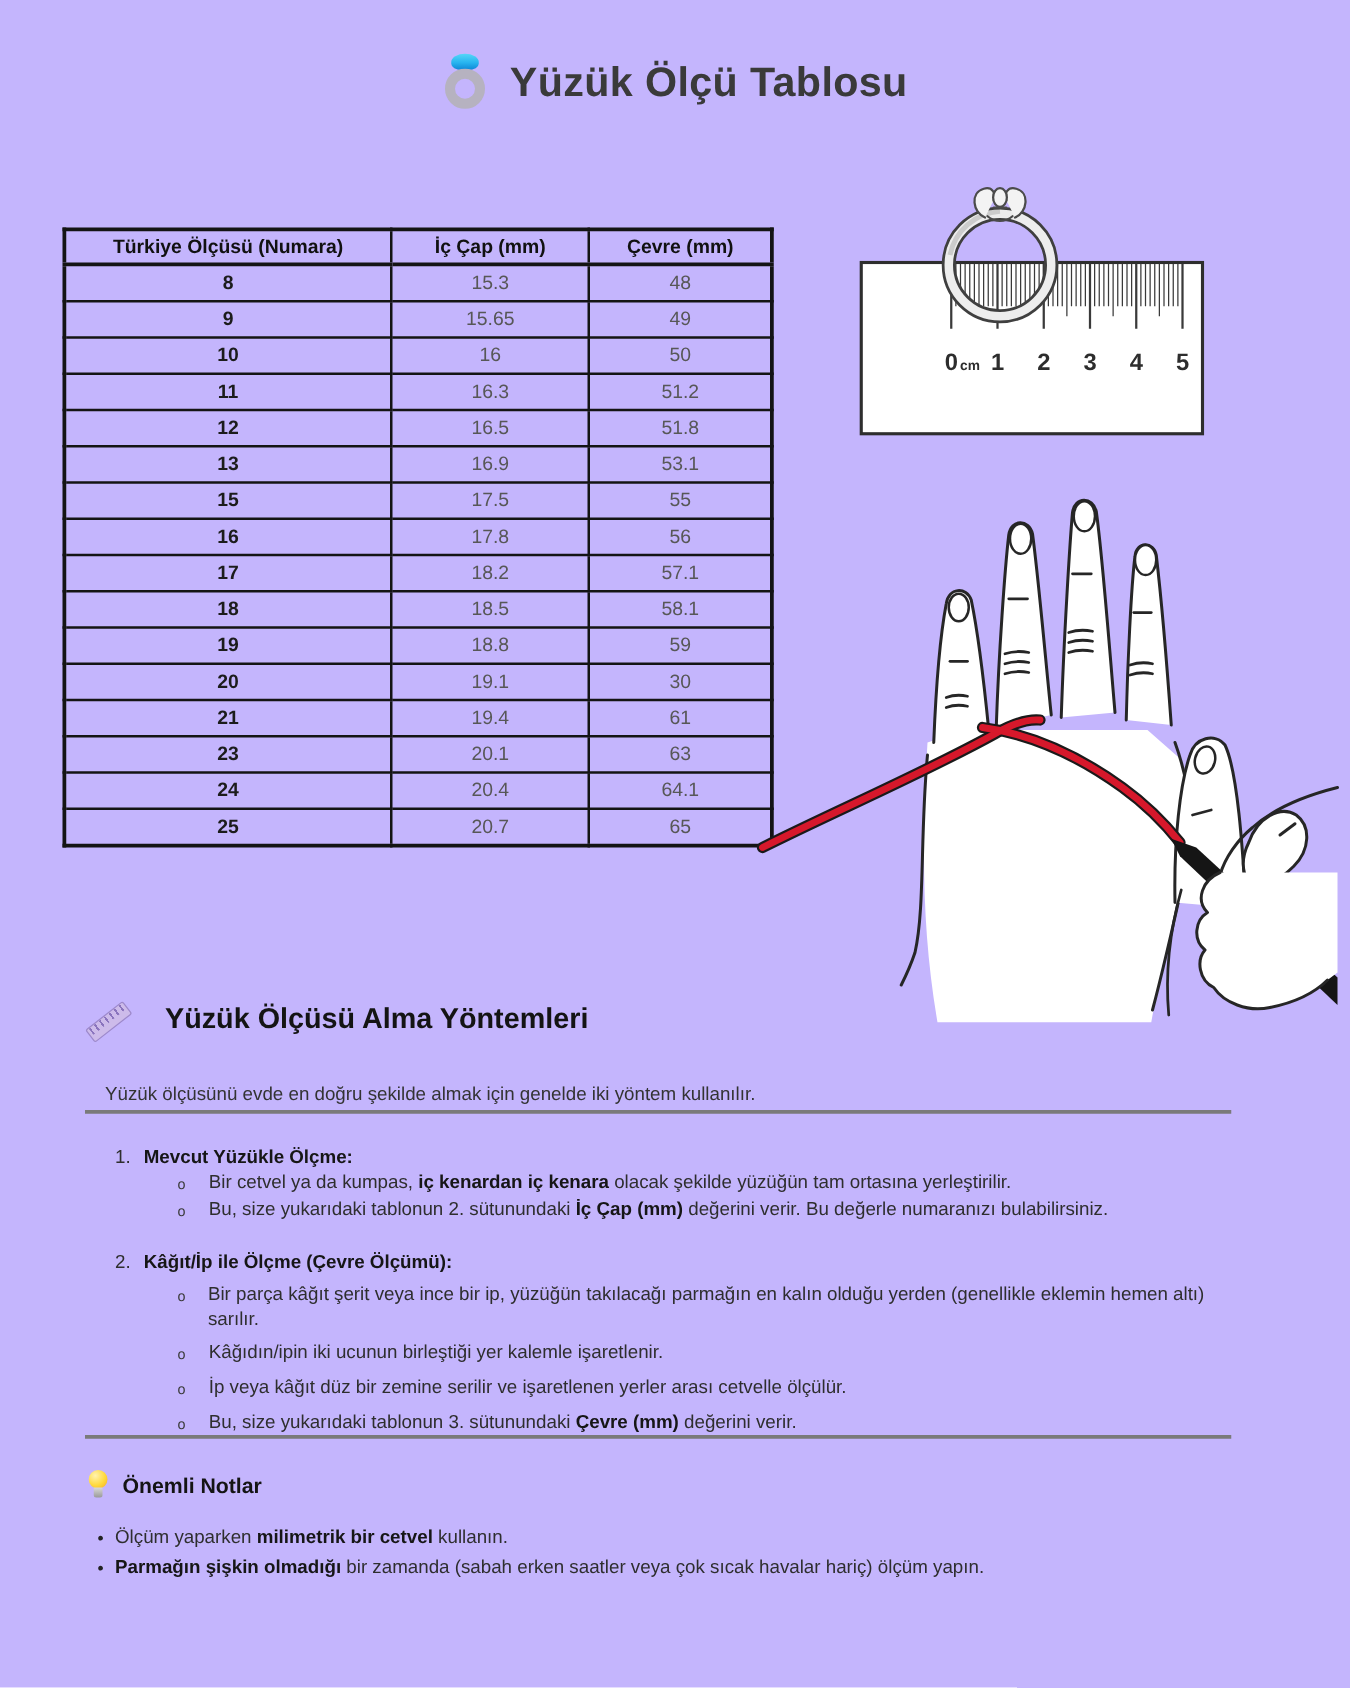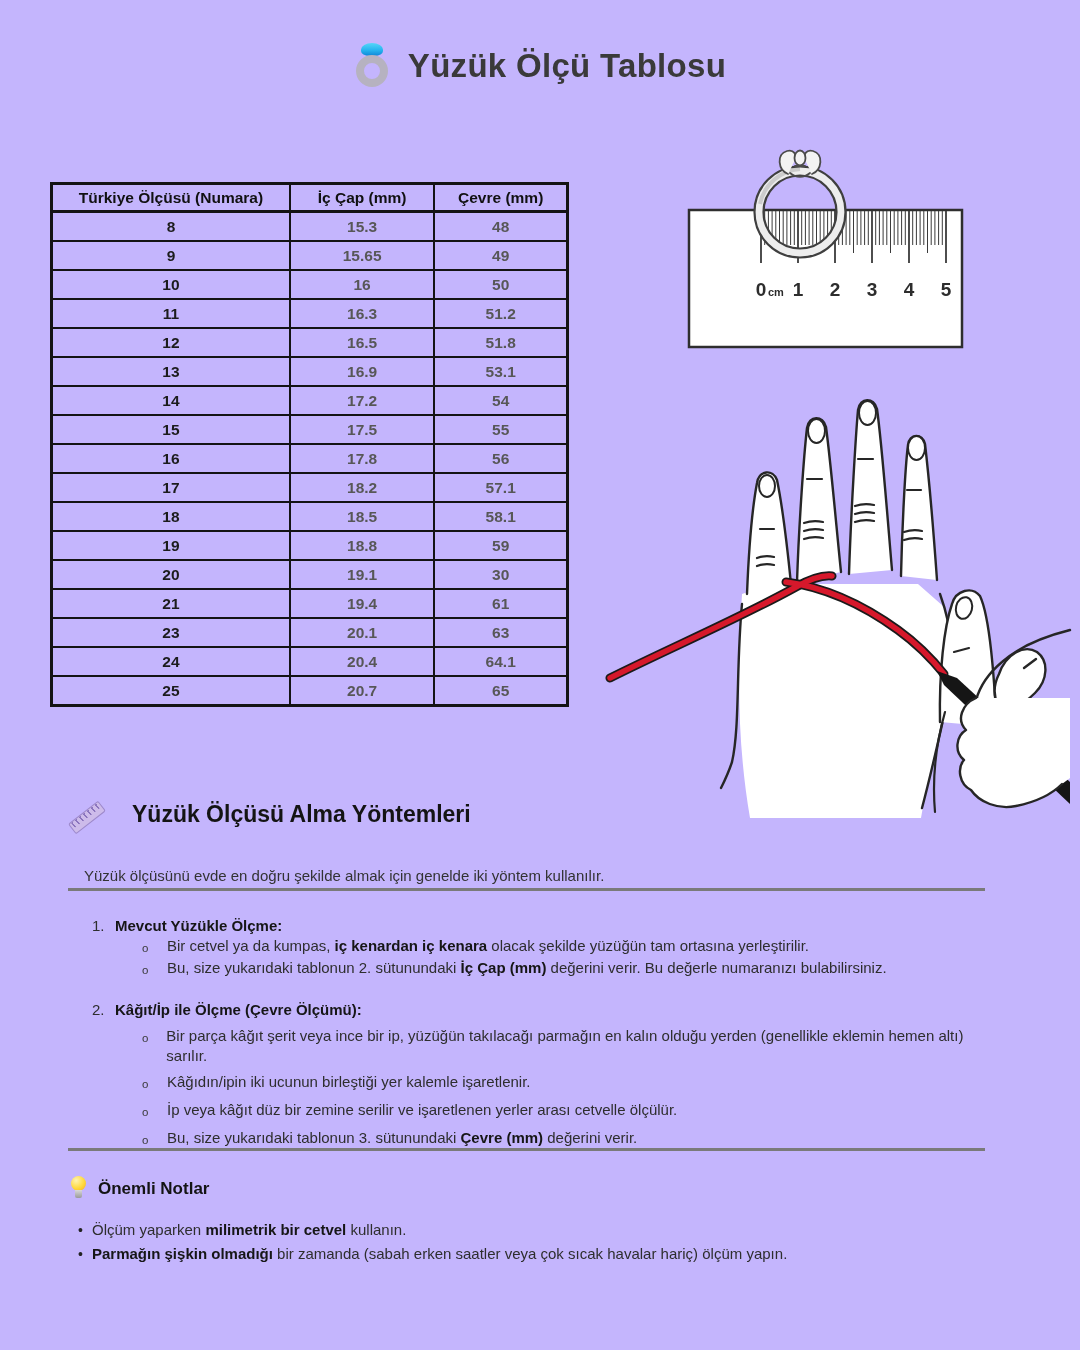--- a/index.html
+++ b/index.html
@@ -9,25 +9,25 @@
   
   .title-row{position:absolute;top:42px;left:0;width:100%;display:flex;justify-content:center;align-items:center;gap:18px;}
   .title-row h1{margin:0;font-size:33px;font-weight:700;color:#3a3a3a;letter-spacing:.3px;}
   .ring-icon{position:relative;width:36px;height:48px;flex:0 0 auto;}
   .ring-icon .gem{position:absolute;left:7px;top:1px;width:22px;height:13px;
      border-radius:50% 50% 38% 38%;background:linear-gradient(180deg,#55d6f8 0%,#27b4ef 55%,#0e86d6 100%);}
   .ring-icon .band{position:absolute;left:2px;top:13px;width:32px;height:32px;border-radius:50%;
      border:8.5px solid #b6b2c0;box-sizing:border-box;}
 
   
-  .size-table{position:absolute;left:50px;top:182px;width:519px;border-collapse:collapse;
+  .size-table{position:absolute;left:50px;top:182px;width:569px;border-collapse:collapse;
      table-layout:fixed;border:3px solid #141414;}
   .size-table th,.size-table td{border:2.4px solid #141414;text-align:center;padding:0;}
   .size-table th{height:25px;font-size:15.5px;font-weight:700;color:#111;border-bottom:3.5px solid #141414;}
-  .size-table td{height:27px;font-size:15.5px;font-weight:bold;}
+  .size-table td{height:27px;font-size:15.5px;}
   .size-table td:first-child{font-weight:700;color:#1c1c1c;}
   .size-table td:nth-child(2),.size-table td:nth-child(3){color:#575757;}
   .col-size{width:46.2%;} .col-diam{width:28%;} .col-circ{width:25.8%;}
 
   
   .ruler-fig{position:absolute;left:656px;top:138px;width:320px;height:222px;}
   .hand-fig{position:absolute;left:600px;top:382px;width:472px;height:436px;}
   .ruler-num{font-family:"Liberation Sans",sans-serif;font-size:19px;font-weight:600;fill:#2d2d2d;text-anchor:middle;}
   .ruler-unit{font-family:"Liberation Sans",sans-serif;font-size:11px;font-weight:600;fill:#2d2d2d;text-anchor:start;}
 
@@ -115,25 +115,20 @@
         </tr>
         <tr>
           <td>12</td>
           <td>16.5</td>
           <td>51.8</td>
         </tr>
         <tr>
           <td>13</td>
           <td>16.9</td>
           <td>53.1</td>
-        </tr>
-        <tr>
-          <td>14</td>
-          <td>17.2</td>
-          <td>54</td>
         </tr>
         <tr>
           <td>15</td>
           <td>17.5</td>
           <td>55</td>
         </tr>
         <tr>
           <td>16</td>
           <td>17.8</td>
           <td>56</td>

